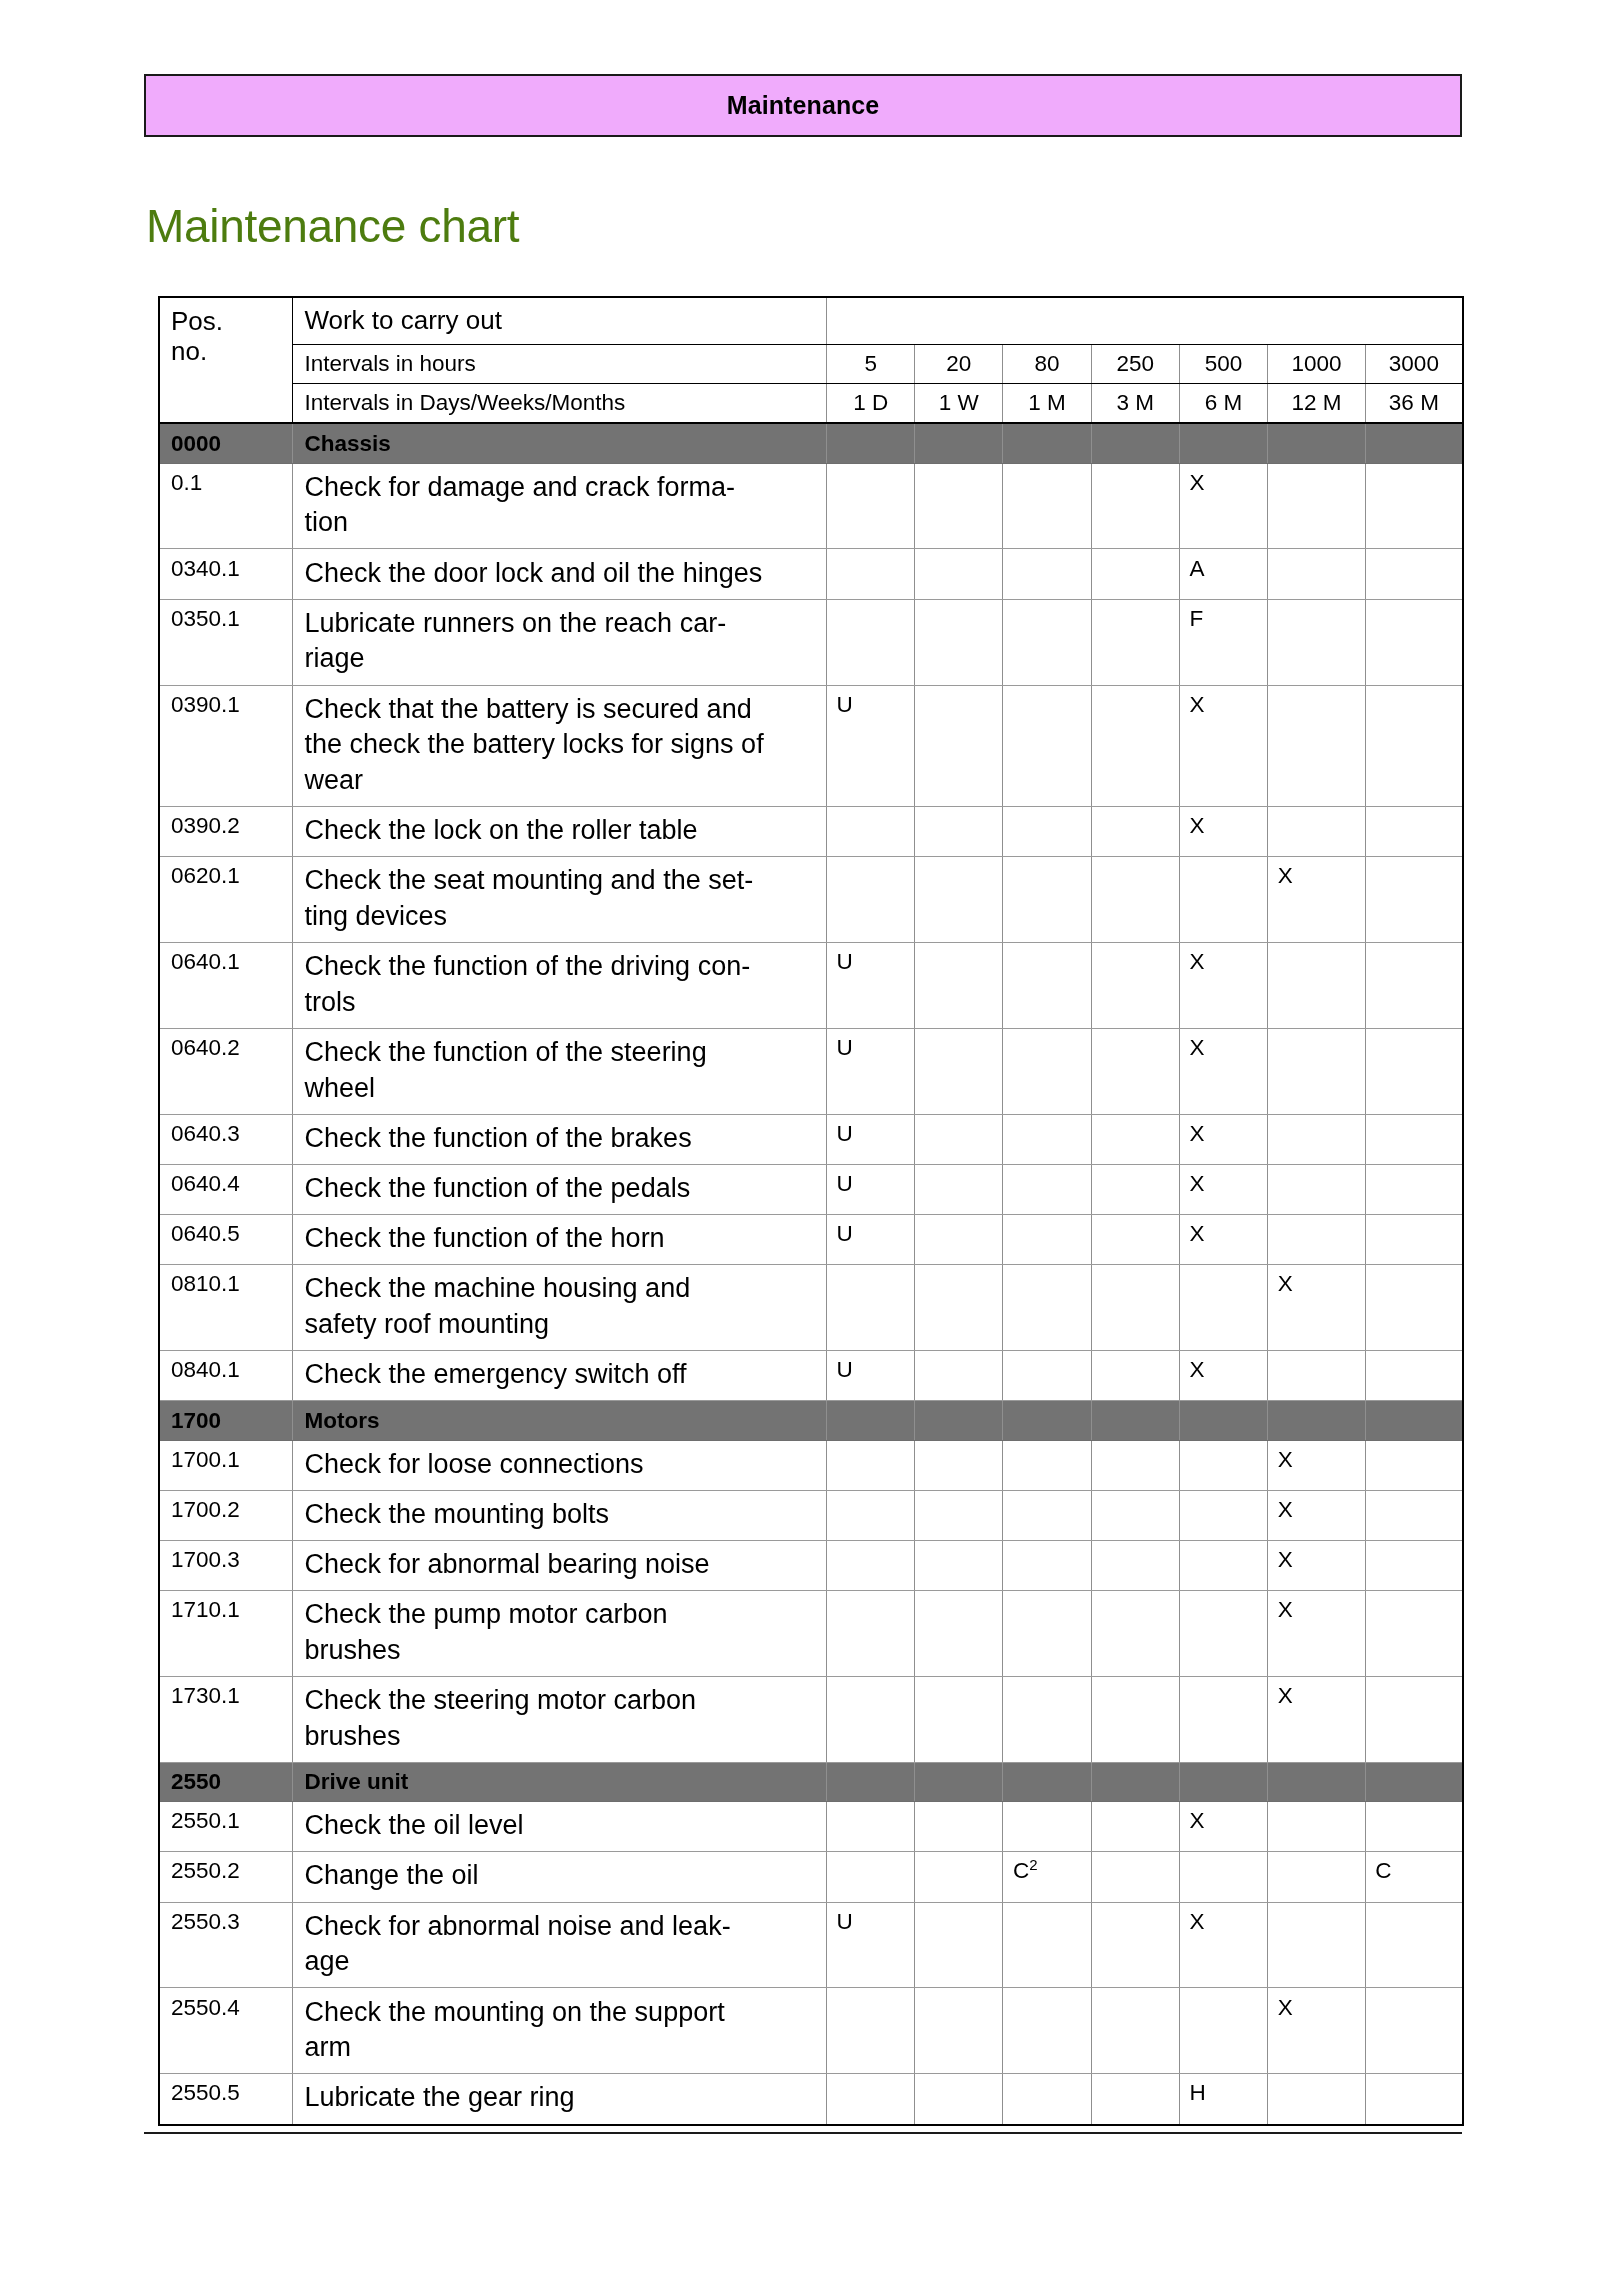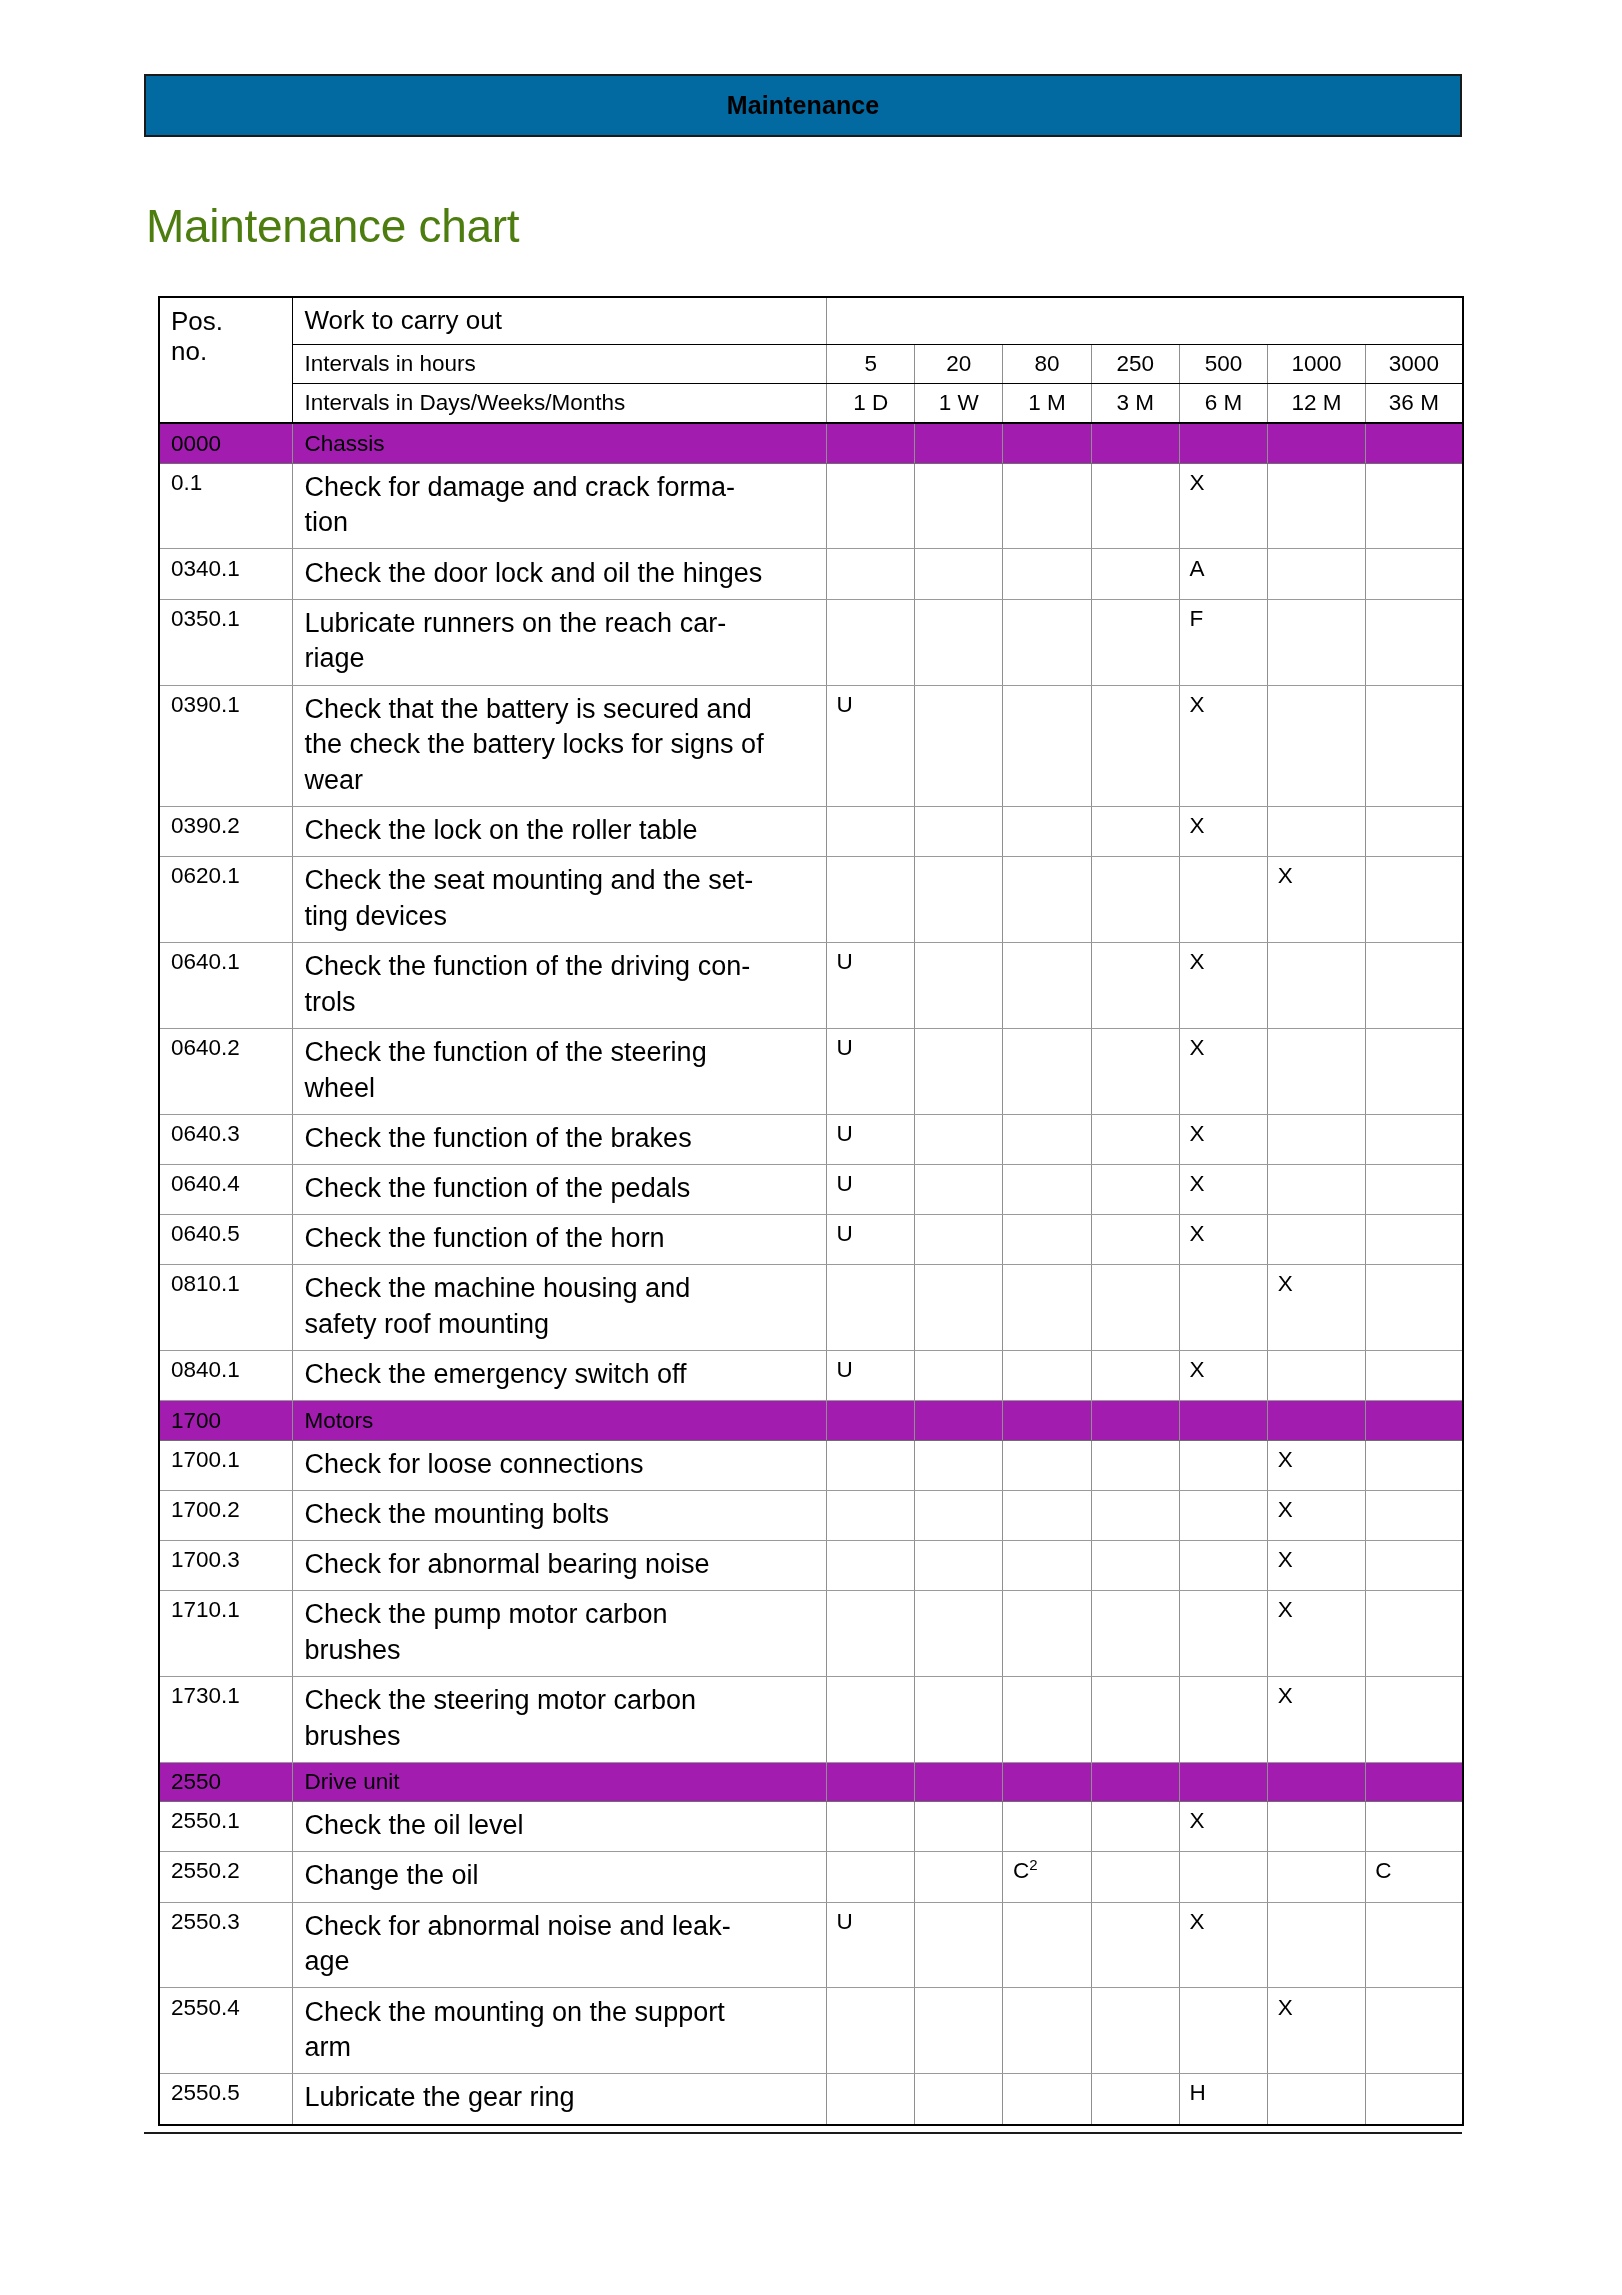--- a/index.html
+++ b/index.html
@@ -24,21 +24,21 @@
     height: 2295px;
   }
 
   
   .header-banner {
     position: absolute;
     left: 144px;
     top: 74px;
     width: 1318px;
     height: 63px;
-    background: #0369a1;
+    background: #f0abfc;
     border: 2px solid #1a1a1a;
     box-sizing: border-box;
     display: flex;
     align-items: center;
     justify-content: center;
     text-align: center;
   }
   .header-banner-title {
     font-size: 25px;
     font-weight: bold;
@@ -119,23 +119,24 @@
     padding: 6.1px 0 6.1px 0 !important;
     line-height: 1.15;
   }
   .hd-hours td, .hd-hours th { border-bottom: 1.4px solid #000 !important; }
   .hd-dwm td, .hd-dwm th     { border-bottom: 2px solid #000 !important; }
 
   .hdtop-empty { border-bottom: 1.4px solid #000 !important; }
 
   
   tr.group-row td {
-    background: #a21caf;
+    background: #737373;
     border-bottom: 1.4px solid #6e6e6e !important;
     border-top: 0.7px solid #9a9a9a !important;
+    font-weight: bold;
   }
   td.g-pos {
     padding: 6.1px 0 6.1px 11px !important;
     font-size: 22.5px;
     border-right: 0.7px solid #8f8f8f !important;
   }
   td.g-name {
     padding: 6.1px 0 6.1px 11px !important;
     font-size: 22.5px;
   }

